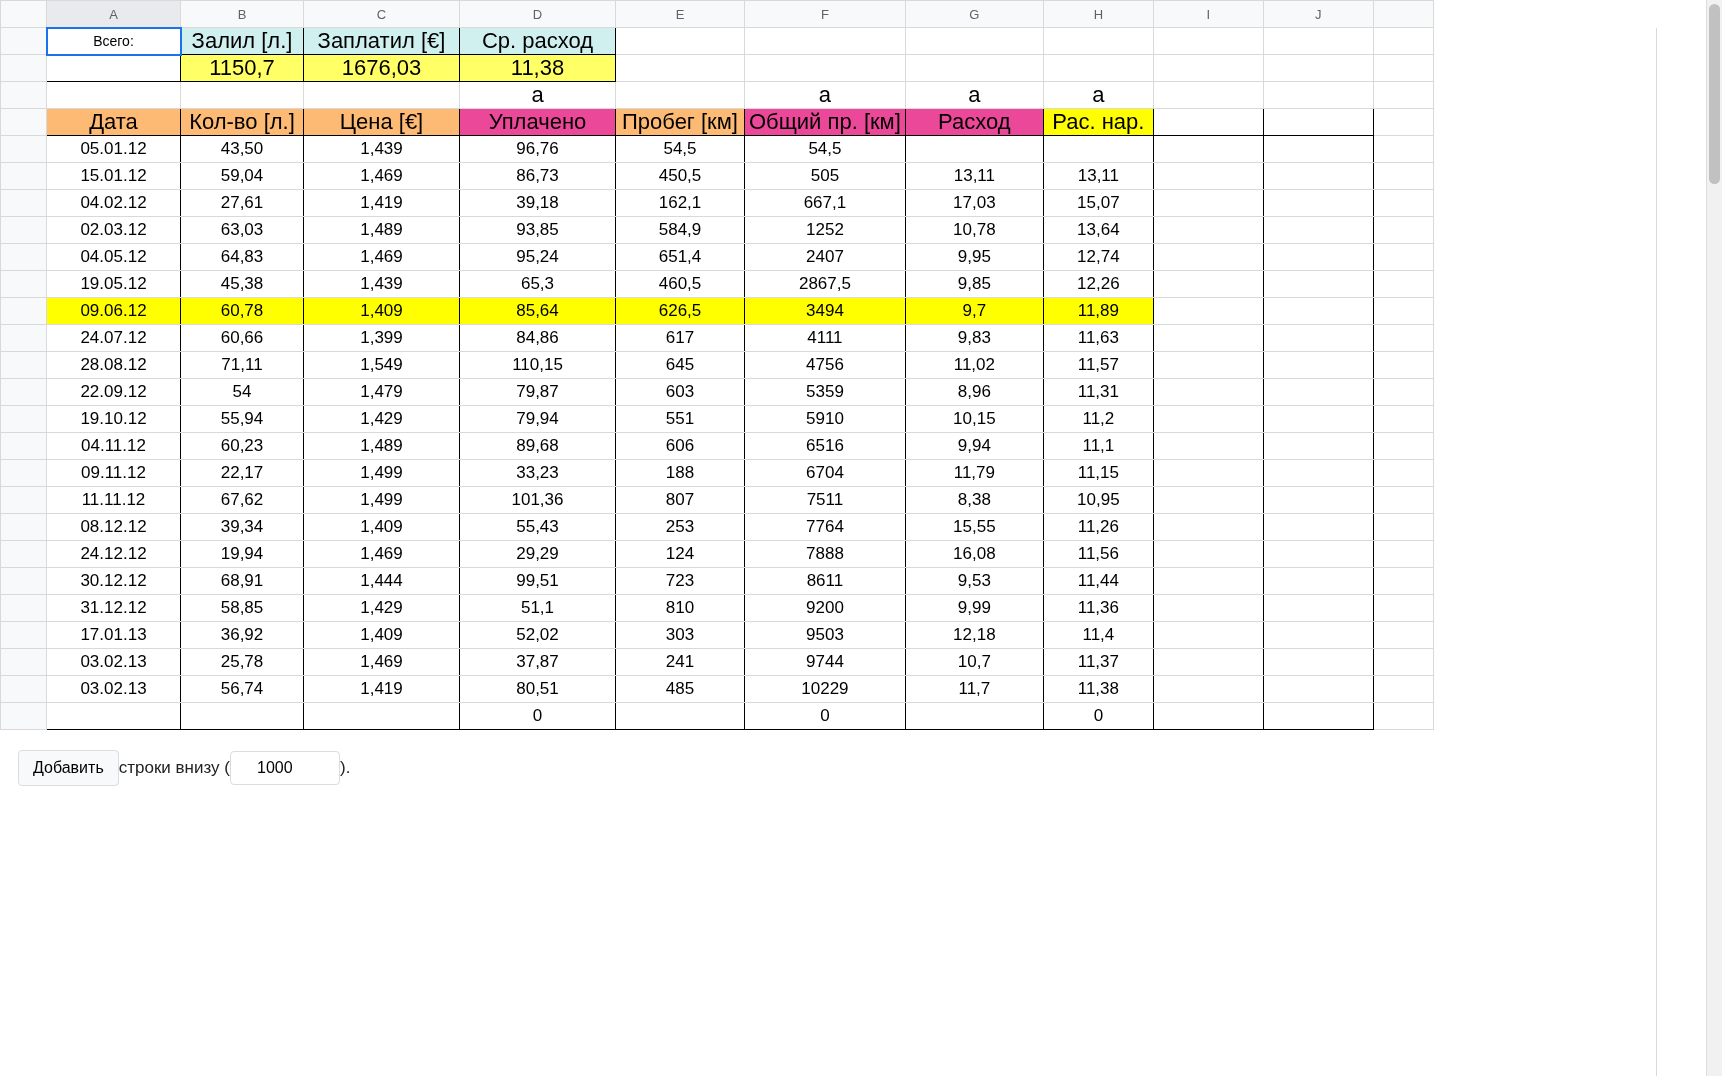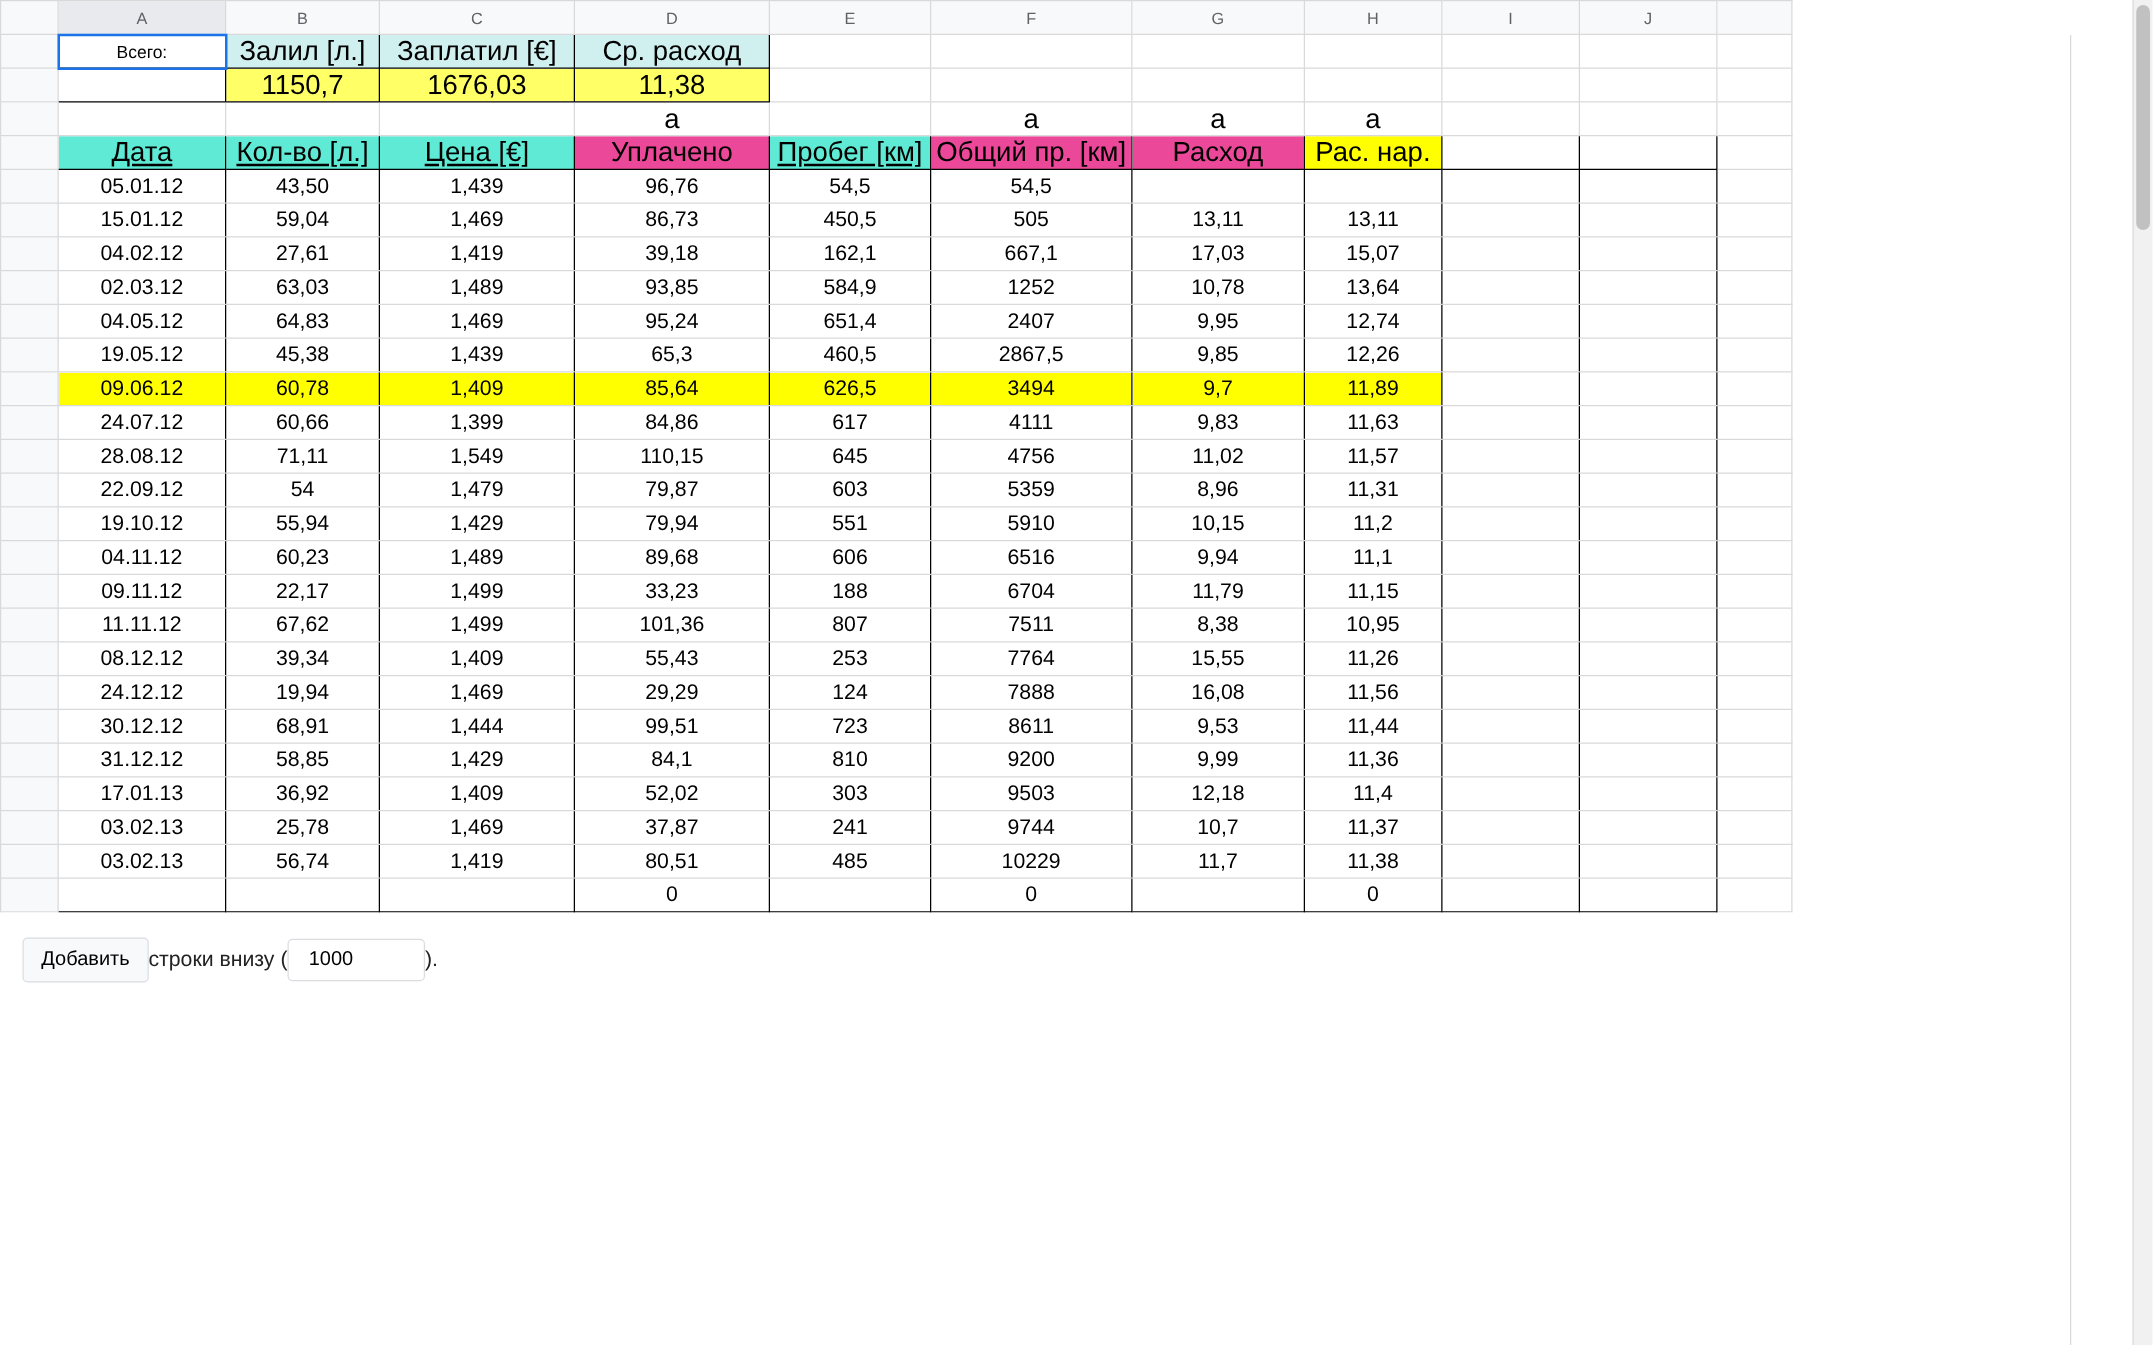--- a/index.html
+++ b/index.html
@@ -52,21 +52,21 @@
     outline: 2px solid #1a73e8;
     outline-offset: -1px;
   }
   
   .bold { font-weight: bold; }
   .right { text-align: right; }
   .left { text-align: left; }
   .bg-cyan { background: #d0f0f0; }
   .bg-yellow { background: #ffff66; }
   .bg-yellow-bright { background: #ffff00; }
-  .bg-green { background: #5eead4; text-decoration: underline; }
+  .bg-green { background: #fdba74; }
   .bg-peach { background: #ec4899; }
   .brd-thick-bottom { border-bottom: 1.5px solid #000 !important; }
   .brd-black { border: 1px solid #000 !important; }
   .data-table-cell { border-left:1px solid #000 !important; border-right:1px solid #000 !important; font-size:17px; }
   .hdr { font-size:22px; font-weight:bold; }
 
   
   .footer-bar {
     display:flex;
     align-items:center;
@@ -80,21 +80,21 @@
     border-radius:4px;
     padding:8px 14px;
     font-size:16px;
     cursor:pointer;
   }
   .footer-bar input {
     width:110px;
     height:34px;
     border:1px solid #dadce0;
     border-radius:4px;
-    padding:0 16px;
+    padding:0 26px;
     font-size:16px;
   }
 
   
   .vscroll {
     position:fixed; right:0; top:0; bottom:0; width:16px;
     background:#f1f1f1; border-left:1px solid #dadce0;
   }
   .vscroll .thumb {
     position:absolute; left:2px; right:2px; top:4px; height:180px;
@@ -438,21 +438,21 @@
           <td class="data-table-cell">11,44</td>
           <td class=" data-table-cell"></td>
           <td class=" data-table-cell"></td>
           <td></td>
         </tr>
         <tr>
           <th class="row-head"></th>
           <td class="data-table-cell">31.12.12</td>
           <td class="data-table-cell">58,85</td>
           <td class="data-table-cell">1,429</td>
-          <td class="data-table-cell">84,1</td>
+          <td class="data-table-cell">51,1</td>
           <td class="data-table-cell">810</td>
           <td class="data-table-cell">9200</td>
           <td class="data-table-cell">9,99</td>
           <td class="data-table-cell">11,36</td>
           <td class=" data-table-cell"></td>
           <td class=" data-table-cell"></td>
           <td></td>
         </tr>
         <tr>
           <th class="row-head"></th>

